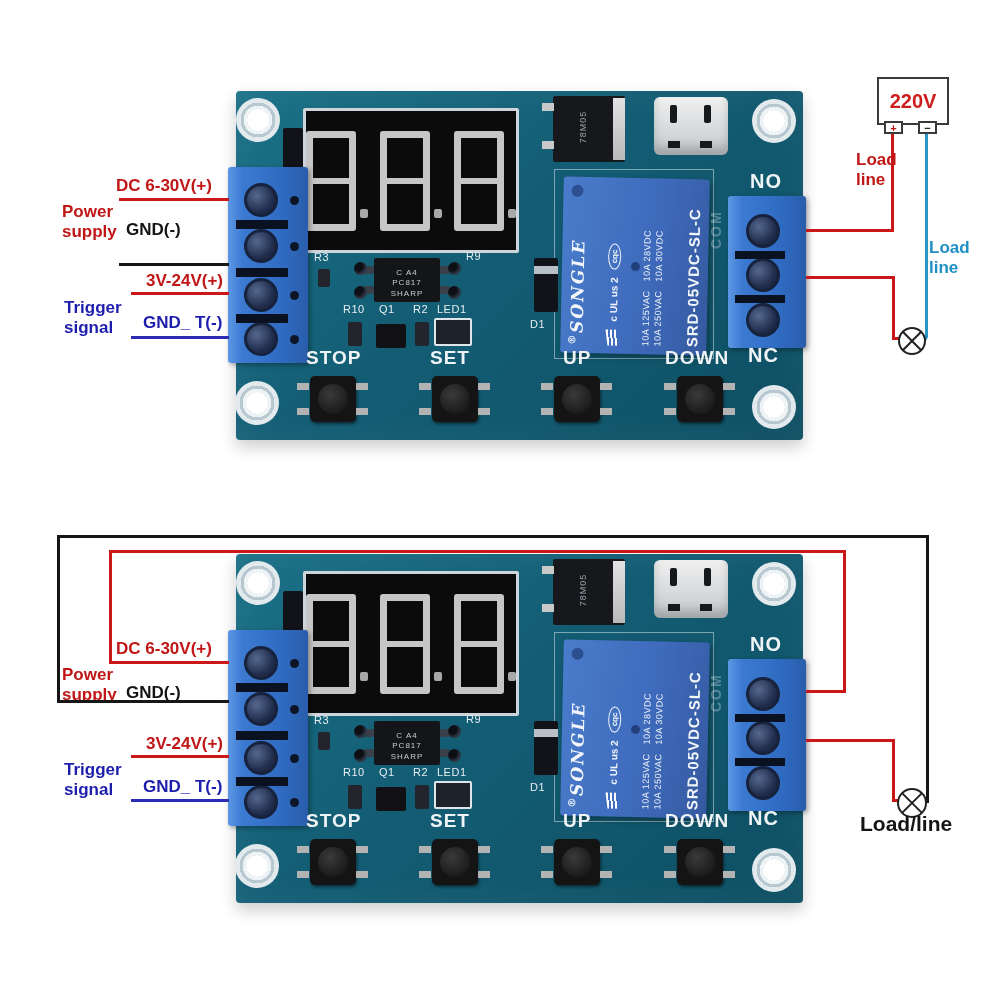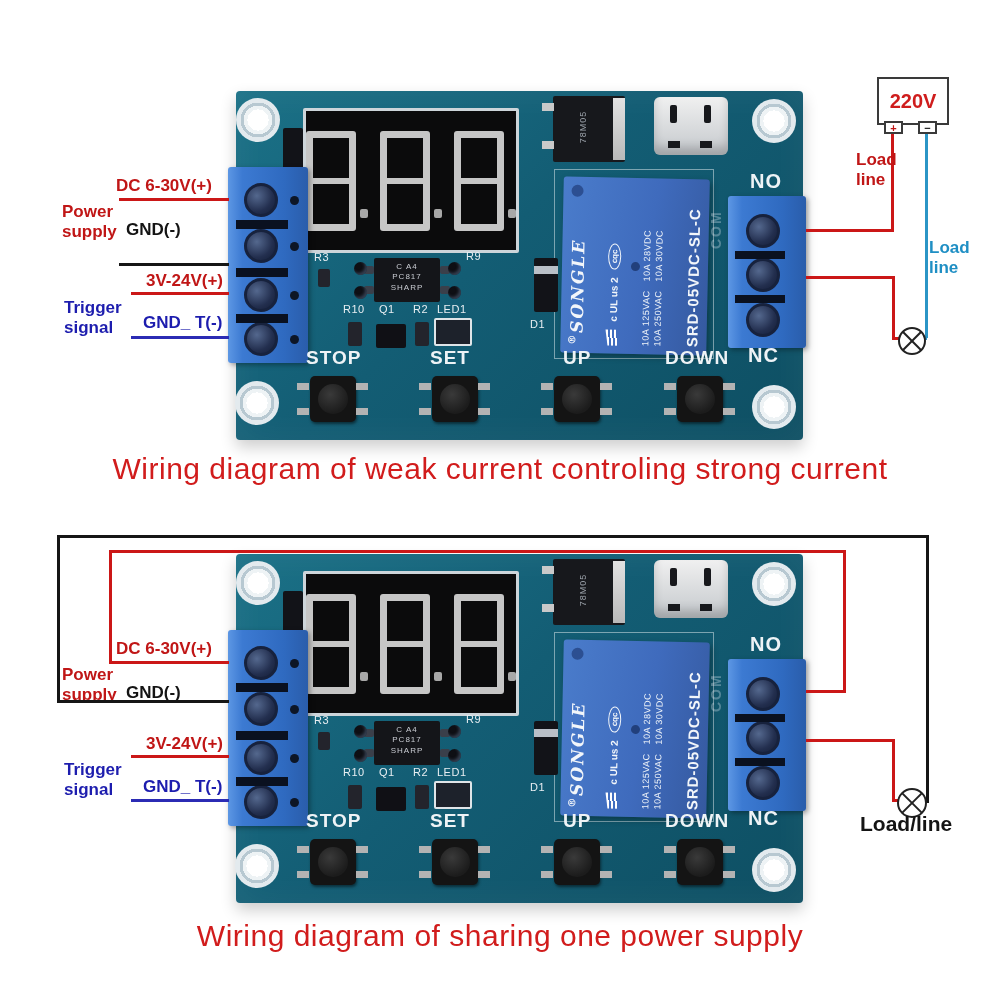--- a/index.html
+++ b/index.html
@@ -60,21 +60,21 @@
 
   .tact { position:absolute; width:46px; height:46px; background:#141414; border-radius:5px; box-shadow:1px 2px 3px rgba(0,0,0,.5); }
   .tact .cap { position:absolute; left:50%; top:50%; width:30px; height:30px; margin:-15px 0 0 -15px; border-radius:50%;
                background:radial-gradient(circle at 40% 35%, #3a3a3a, #1c1c1c 70%); }
   .tact .leg { position:absolute; width:12px; height:7px; background:#b3b3b3; }
 
   .silk { position:absolute; color:#eef3f6; font-weight:bold; letter-spacing:1px; }
   .silk-sm { position:absolute; color:#e8eef2; font-size:11px; letter-spacing:.5px; }
 
   .chip { position:absolute; left:138px; top:167px; width:66px; height:44px; background:#141519; border-radius:2px;
-          color:#c9ccd2; font-size:8px; text-align:center; line-height:1.3; padding-top:4px; box-sizing:border-box; letter-spacing:1px; }
+          color:#c9ccd2; font-size:8px; text-align:center; line-height:1.3; padding-top:10px; box-sizing:border-box; letter-spacing:1px; }
   .chip .pin { position:absolute; width:10px; height:8px; background:#3a3f4a; border-radius:2px; }
   .cyl { position:absolute; width:13px; height:13px; border-radius:50%; background:#0e0f14; box-shadow:inset -2px -2px 3px rgba(90,110,140,.5); }
   .diode { position:absolute; background:#121318; border-radius:2px; }
   .diode .band { position:absolute; left:0; right:0; height:8px; background:#b9bfc7; }
   .smallc { position:absolute; background:#23242c; border-radius:2px; }
   .com-txt { position:absolute; left:472px; top:158px; color:rgba(225,235,242,.33); font-size:14px; font-weight:bold;
              letter-spacing:2px; transform:rotate(-90deg); transform-origin:left top; }
 
   
   .wire { position:absolute; }
@@ -278,21 +278,20 @@
 
   <div class="wire blue-z" style="left:925px; top:134px; width:3px; height:204px;"></div>
   <div class="wire blue-z" style="left:919px; top:337px; width:8px; height:3px;"></div>
   <div class="lbl zero-t" style="left:929px; top:238px; width:46px;">Load line</div>
 
   <div class="lamp" style="left:898px; top:327px; width:24px; height:24px;">
       <i></i>
       <b></b>
     </div>
 
-  <div class="caption" style="top:452px;">Wiring diagram of weak current controling strong current</div>
 
   <div class="abs" style="left:236px; top:554px;">
   <div class="board">
     <div class="hole" style="left:0px;  top:7px;"></div>
     <div class="hole" style="left:516px;top:8px;"></div>
     <div class="hole" style="left:-1px; top:290px;"></div>
     <div class="hole" style="left:516px;top:294px;"></div>
 
     <div class="disp-frame">
       <div class="seg-digit"></div>
@@ -451,14 +450,13 @@
   <div class="lbl blue-tt" style="left:64px; top:760px; width:68px;">Trigger signal</div>
   <div class="lbl blue-tt" style="left:143px; top:777px;">GND_ T(-)</div>
   <div class="wire blue-t" style="left:131px; top:799px; width:98px; height:3px;"></div>
 
   <div class="lamp" style="left:897px; top:788px; width:26px; height:26px;">
       <i></i>
       <b></b>
     </div>
   <div class="lbl blk-t" style="left:860px; top:812px; font-size:21px;">Load/line</div>
 
-  <div class="caption" style="top:919px;">Wiring diagram of sharing one power supply</div>
 </div>
 
 </body></html>

